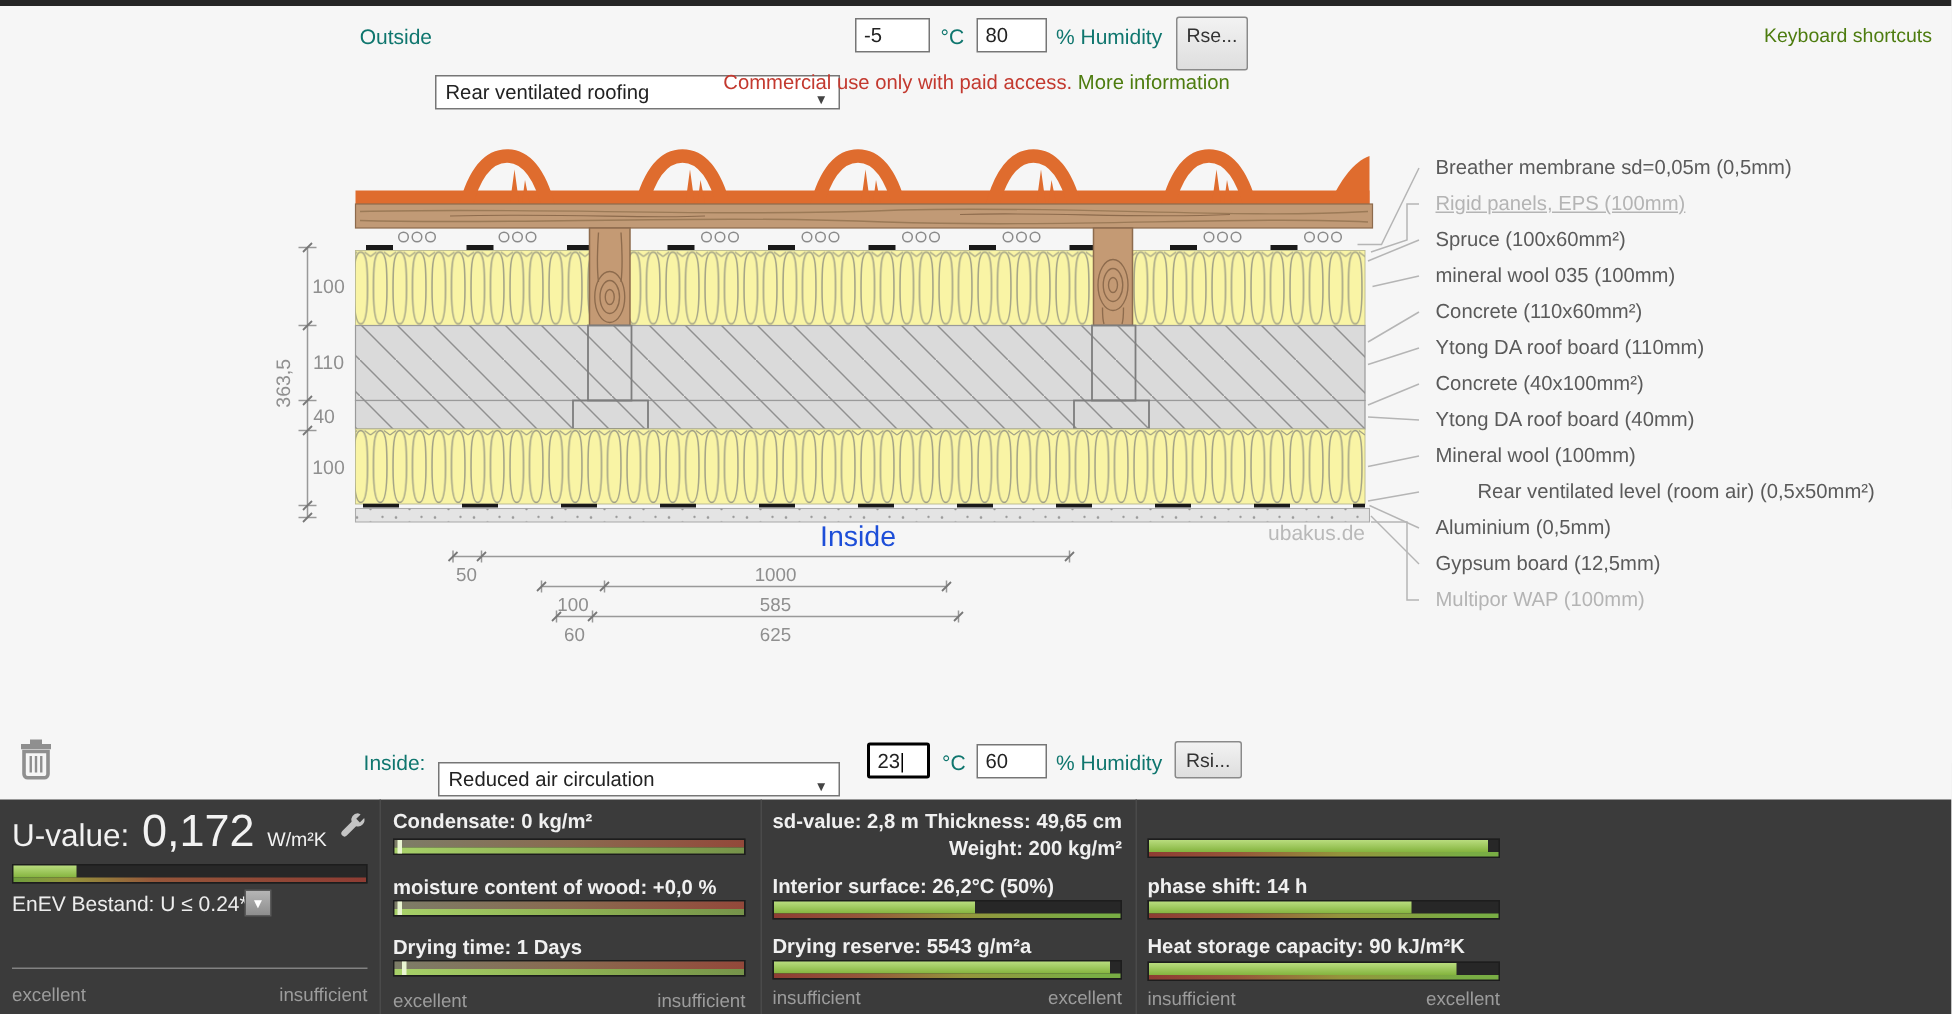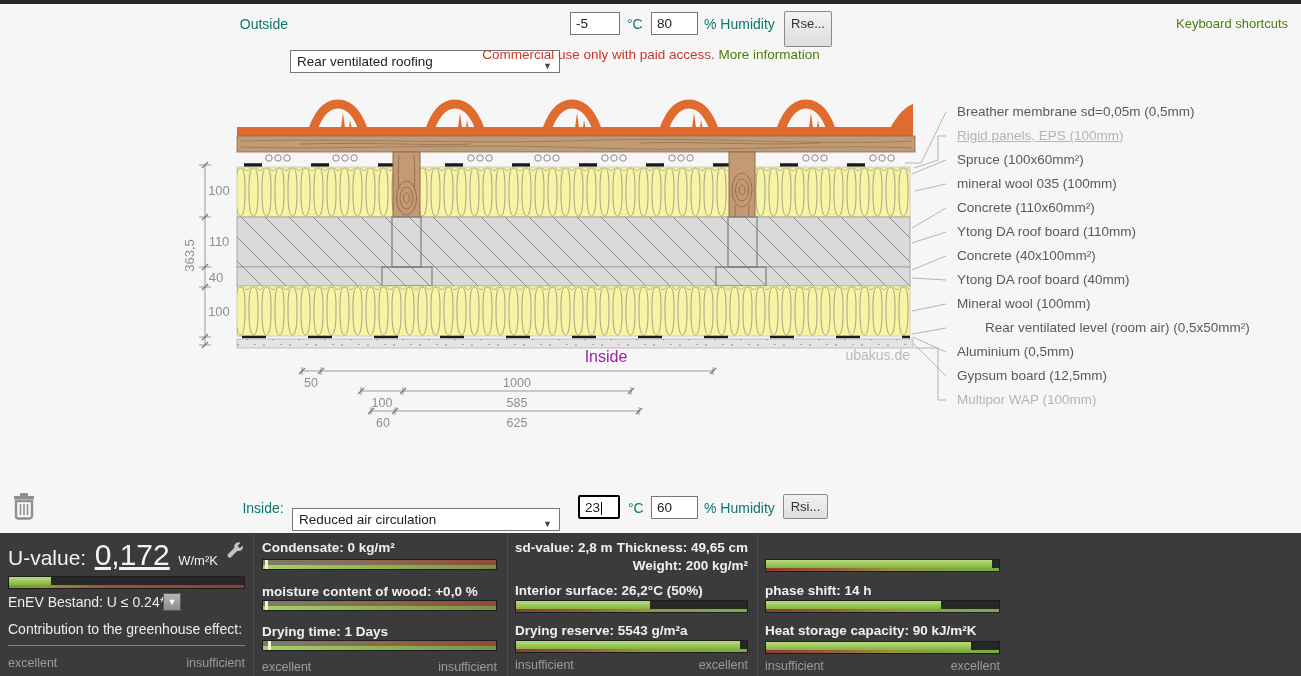--- a/index.html
+++ b/index.html
@@ -253,21 +253,21 @@
   <div class="abs dimlbl" style="left:204px;top:234px;width:30px;font-size:13px;">110</div>
   <div class="abs dimlbl" style="left:201px;top:270px;width:30px;font-size:13px;">40</div>
   <div class="abs dimlbl" style="left:204px;top:304px;width:30px;font-size:13px;">100</div>
   <div class="abs dimlbl" style="left:296px;top:376px;width:30px;">50</div>
   <div class="abs dimlbl" style="left:487px;top:376px;width:60px;">1000</div>
   <div class="abs dimlbl" style="left:367px;top:396px;width:30px;">100</div>
   <div class="abs dimlbl" style="left:502px;top:396px;width:30px;">585</div>
   <div class="abs dimlbl" style="left:368px;top:416px;width:30px;">60</div>
   <div class="abs dimlbl" style="left:502px;top:416px;width:30px;">625</div>
 
-  <div class="abs" style="left:576px;top:348px;width:60px;text-align:center;font-size:16px;color:#a21caf;">Inside</div>
+  <div class="abs" style="left:542px;top:348px;width:60px;text-align:center;font-size:19px;color:#1d4ed8;">Inside</div>
   <div class="abs" style="left:830px;top:347px;width:80px;text-align:right;font-size:14px;color:#b9b9b9;">ubakus.de</div>
 
   <svg class="abs" style="left:10px;top:492px;cursor:pointer;" width="28" height="30" viewBox="0 0 26 30">
     <rect x="9" y="1" width="8" height="3" fill="#8f8f8f"></rect>
     <rect x="3" y="4" width="20" height="3.5" fill="#8f8f8f"></rect>
     <path d="M5 9 h16 v15 a2.5 2.5 0 0 1 -2.5 2.5 h-11 a2.5 2.5 0 0 1 -2.5 -2.5 Z" fill="none" stroke="#8f8f8f" stroke-width="2.4"></path>
     <line x1="9.5" y1="12" x2="9.5" y2="23" stroke="#8f8f8f" stroke-width="1.6"></line>
     <line x1="13" y1="12" x2="13" y2="23" stroke="#8f8f8f" stroke-width="1.6"></line>
     <line x1="16.5" y1="12" x2="16.5" y2="23" stroke="#8f8f8f" stroke-width="1.6"></line>
   </svg>
@@ -283,37 +283,36 @@
   <div class="abs lbl" style="left:704px;top:500px;">% Humidity</div>
   <div class="abs btn" style="left:783px;top:494px;width:45px;height:25px;">Rsi...</div>
 
   <div id="panel"></div>
   <div class="vsep" style="left:253px;"></div>
   <div class="vsep" style="left:507px;"></div>
   <div class="vsep" style="left:757px;"></div>
 
   <div class="abs" style="left:8px;top:538px;width:237px;color:#f2f2f2;white-space:nowrap;">
     <span style="font-size:21px;">U-value:</span>
-    <span style="font-size:30px;margin:0 4px;text-decoration:underline;">0,172</span>
+    <span style="font-size:30px;margin:0 4px;">0,172</span>
     <span style="font-size:13px;">W/m²K</span>
   </div>
   <svg class="abs" style="left:225px;top:540px;cursor:pointer;" width="20" height="20" viewBox="0 0 20 20">
     <path d="M13.5 2.2 a4.3 4.3 0 0 0 -4.1 5.6 L3.2 14 a2.1 2.1 0 0 0 3 3 l6.2 -6.2 a4.3 4.3 0 0 0 5.4 -5.4 l-2.9 2.9 -2.4 -2.4 2.9 -2.9 a4.3 4.3 0 0 0 -1.9 -0.8 Z" fill="#c4c4c4"></path>
   </svg>
   <div class="gauge" style="left:8px;top:576px;width:237px;">
     <div class="fill" style="width: 18%;"></div>
     <div class="scale scale-exl"></div>
   </div>
   <div class="abs" style="left:8px;top:594px;color:#ededed;font-size:14px;white-space:nowrap;">
     <span>EnEV Bestand: U ≤ 0.24*</span>
   </div>
   <div class="ddbtn" style="left:163px;top:593px;">
     <span>▼</span>
   </div>
-  <div class="abs" style="left:8px;top:621px;color:#ededed;font-size:14px;">Contribution to the greenhouse effect:</div>
   <div class="thinline" style="left:8px;top:645px;width:237px;"></div>
   <div class="abs pfoot" style="left:8px;top:656px;width:237px;">
     <span>excellent</span>
     <span>insufficient</span>
   </div>
 
   <div class="abs pl" style="left:262px;top:540px;">Condensate: 0 kg/m²</div>
   <div class="gauge2" style="left:262px;top:559px;width:235px;">
     <div class="top"></div>
     <div class="bot"></div>

